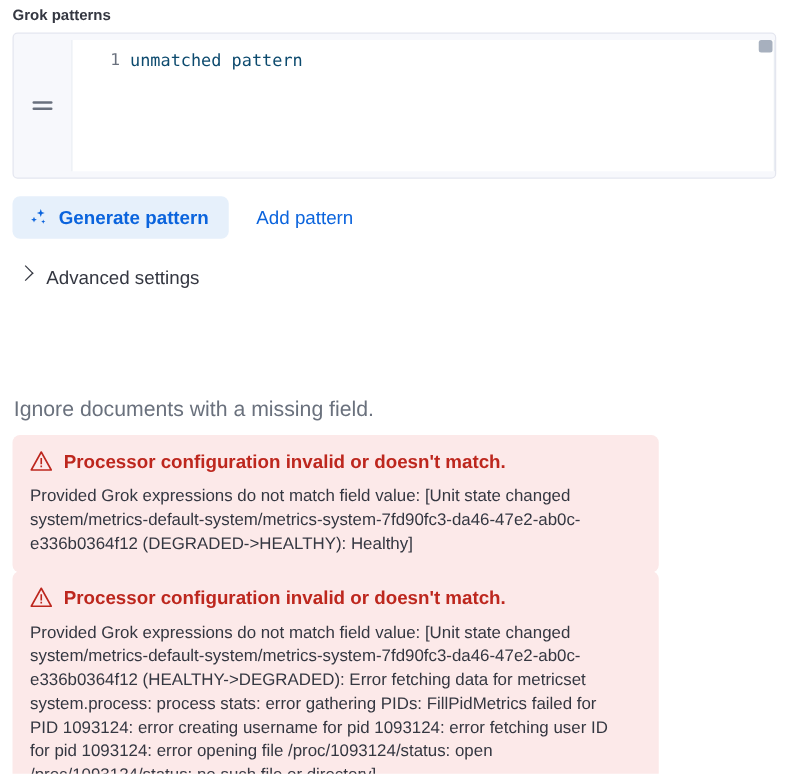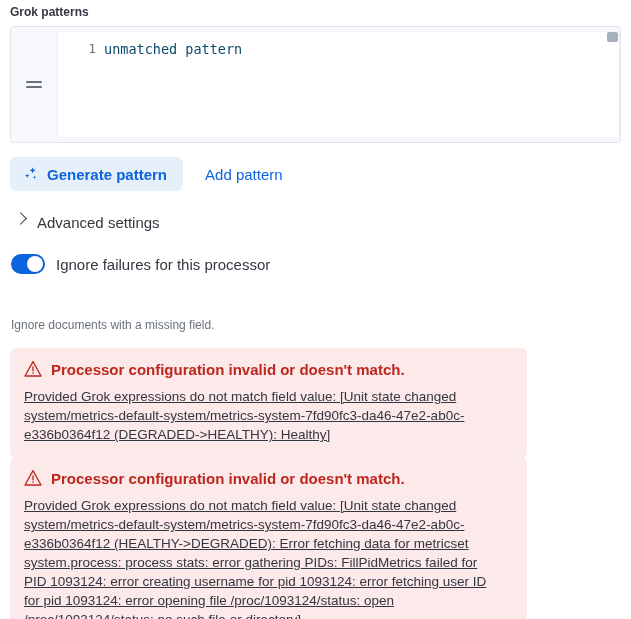--- a/index.html
+++ b/index.html
@@ -209,21 +209,21 @@
     background: #ffffff;
   }
   .switch-label {
     font-size: 15px;
     color: #343741;
   }
   .help-text {
     position: absolute;
     left: 11px;
     top: 318px;
-    font-size: 12px;
+    font-size: 17px;
     color: #6a717d;
     text-align: center;
   }
 
   
   .callout {
     position: absolute;
     left: 10px;
     width: 517px;
     box-sizing: border-box;
@@ -248,21 +248,20 @@
   .callout-title {
     font-size: 15px;
     font-weight: bold;
     color: #bd271e;
   }
   .callout-body {
     font-size: 13.5px;
     line-height: 19px;
     color: #343741;
     word-break: break-word;
-    text-decoration: underline;
   }
 </style>
 </head>
 <body>
 
 <div class="page">
 
   <div class="field-label">Grok patterns</div>
 
   <div class="editor-wrap">
@@ -293,26 +292,20 @@
       <span>Generate pattern</span>
     </button>
     <button class="btn-add">Add pattern</button>
   </div>
 
   <div class="advanced">
     <span class="chev"></span>
     <span class="advanced-label">Advanced settings</span>
   </div>
 
-  <div class="switch-row r1">
-    <span class="switch">
-        <span class="knob"></span>
-      </span>
-    <span class="switch-label">Ignore failures for this processor</span>
-  </div>
 
   <div class="help-text">Ignore documents with a missing field.</div>
 
   <div class="callout c1">
     <div class="callout-head">
       <span class="warn-icon">
         <svg viewBox="0 0 18 18" width="18" height="18" aria-hidden="true">
           <path d="M9 1.6L17 16H1z" fill="none" stroke="#bd271e" stroke-width="1.3" stroke-linejoin="round"></path>
           <rect x="8.35" y="6.4" width="1.3" height="5" fill="#bd271e"></rect>
           <rect x="8.35" y="12.4" width="1.3" height="1.4" fill="#bd271e"></rect>

